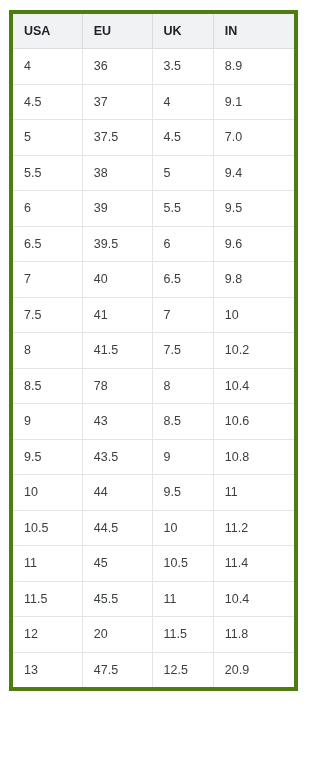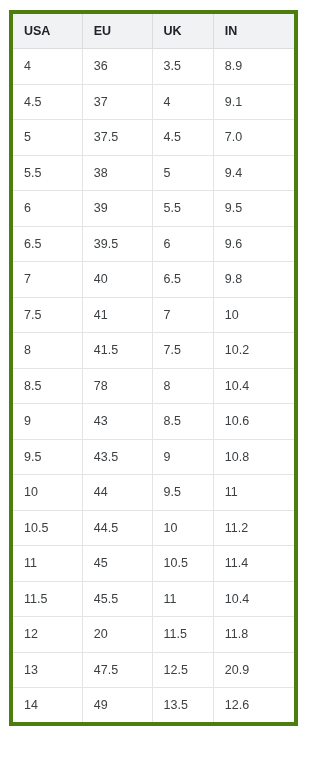--- a/index.html
+++ b/index.html
@@ -181,21 +181,15 @@
         <td>20</td>
         <td>11.5</td>
         <td>11.8</td>
       </tr>
       <tr>
         <td>13</td>
         <td>47.5</td>
         <td>12.5</td>
         <td>20.9</td>
       </tr>
-      <tr>
-        <td>14</td>
-        <td>49</td>
-        <td>13.5</td>
-        <td>12.6</td>
-      </tr>
     </tbody>
   </table>
 </div>
 
 </body></html>

